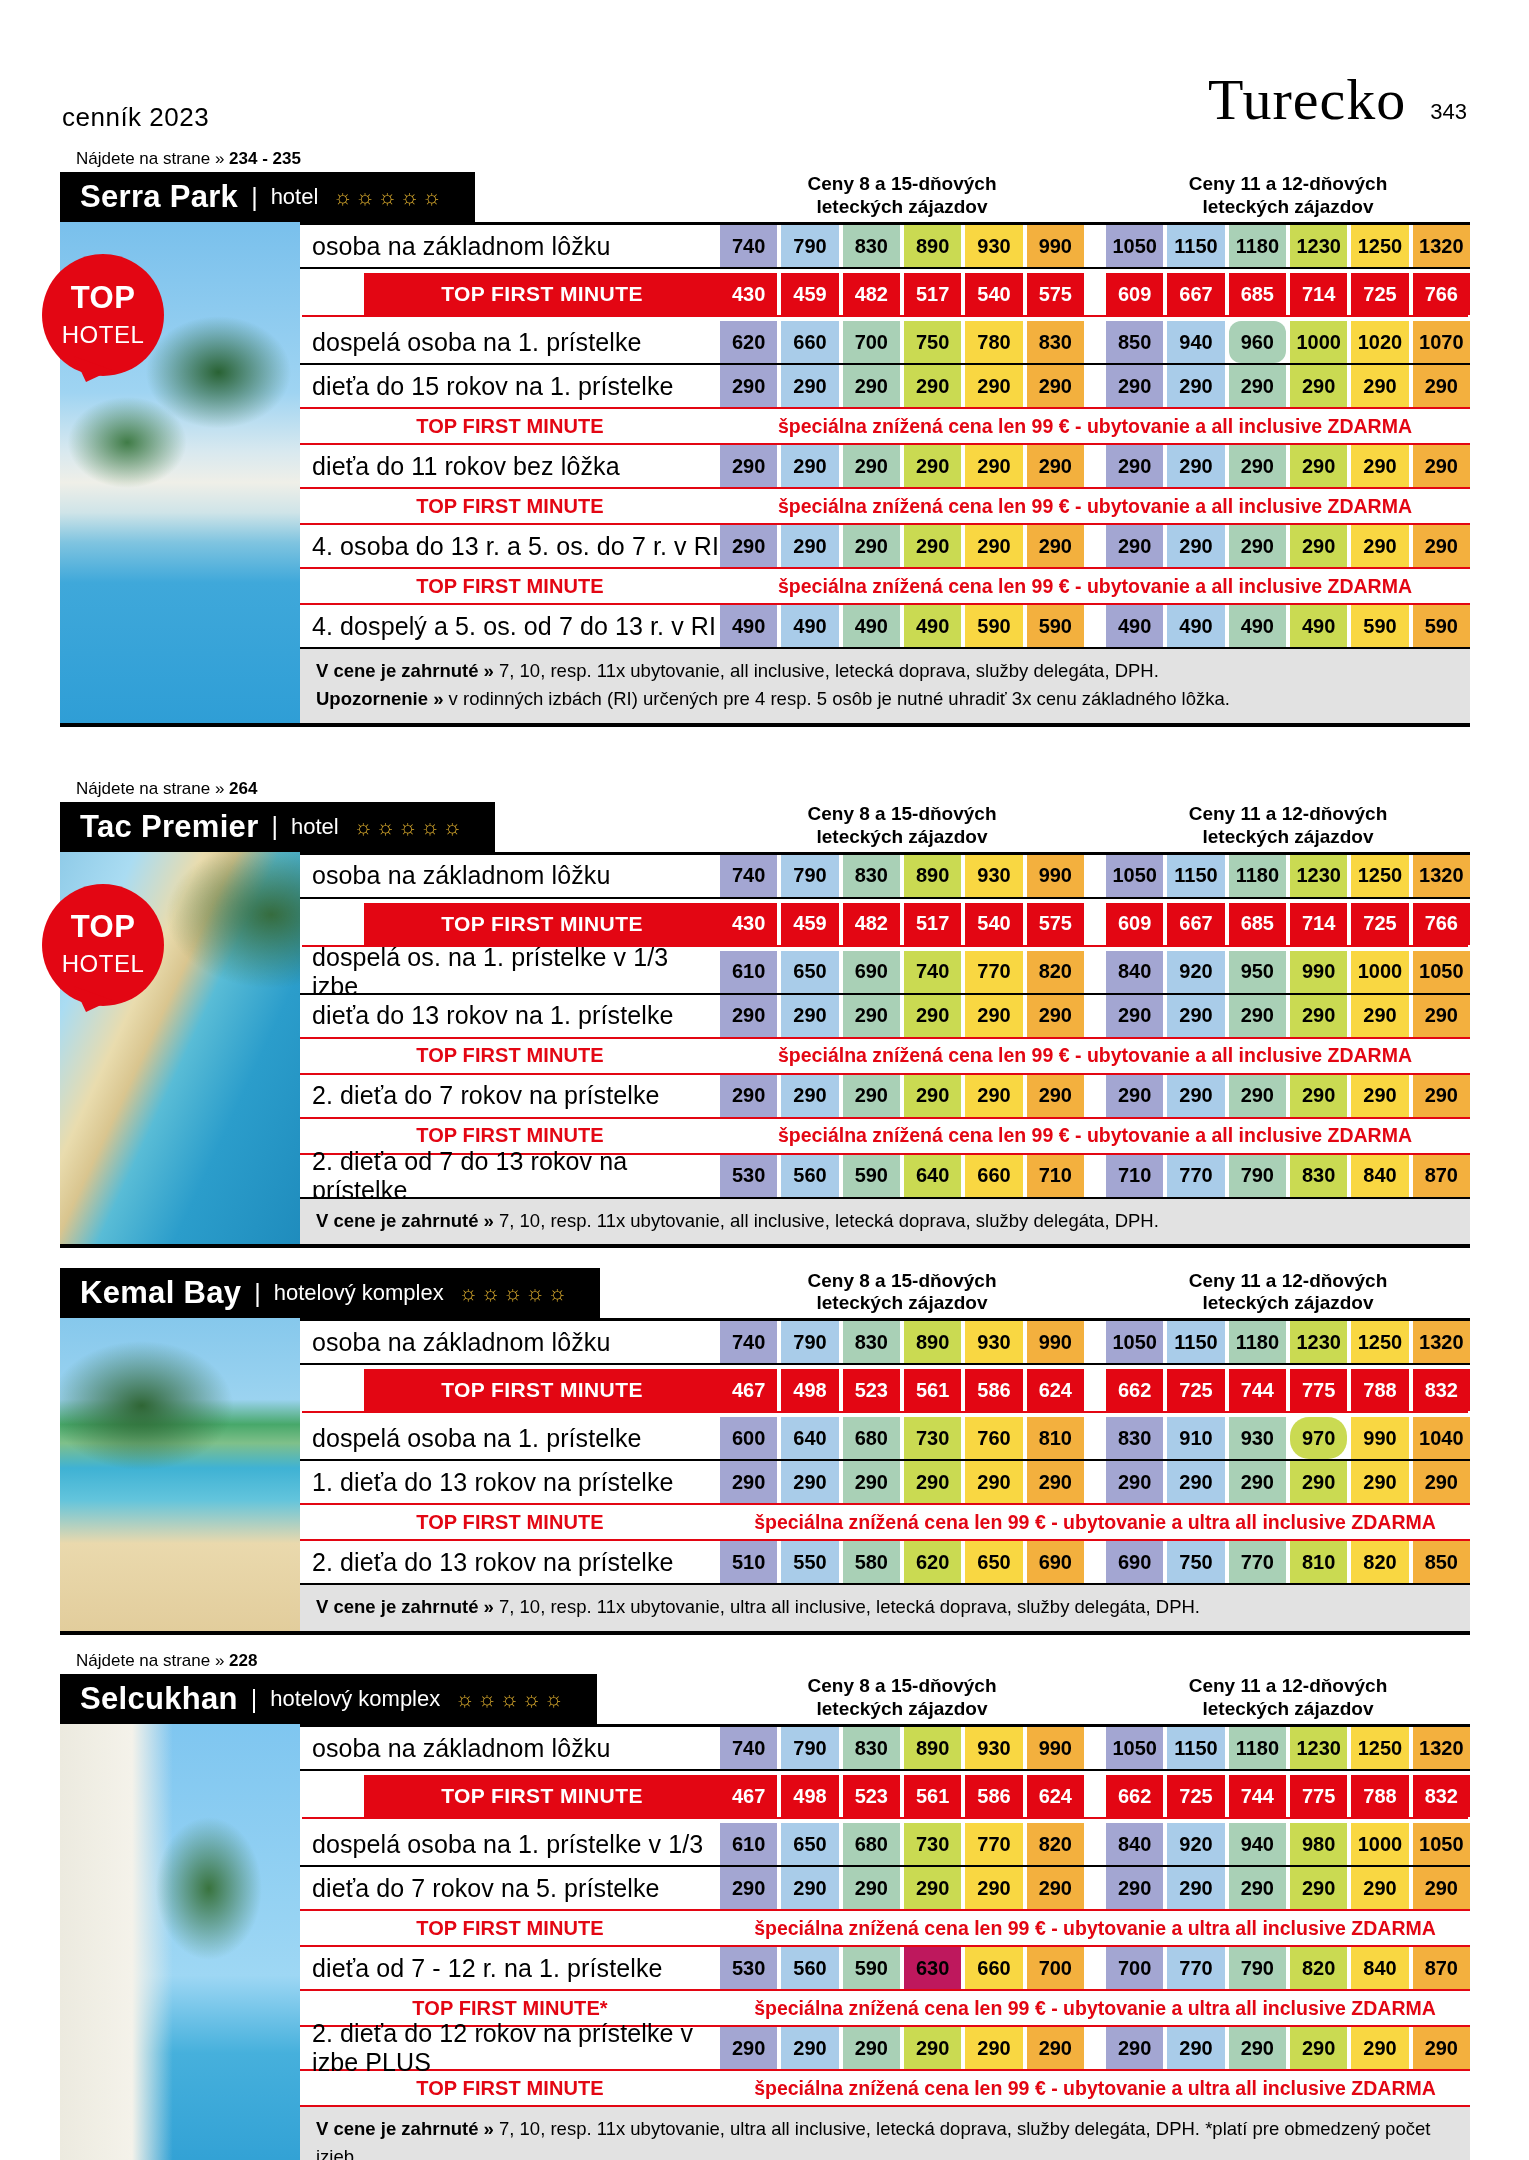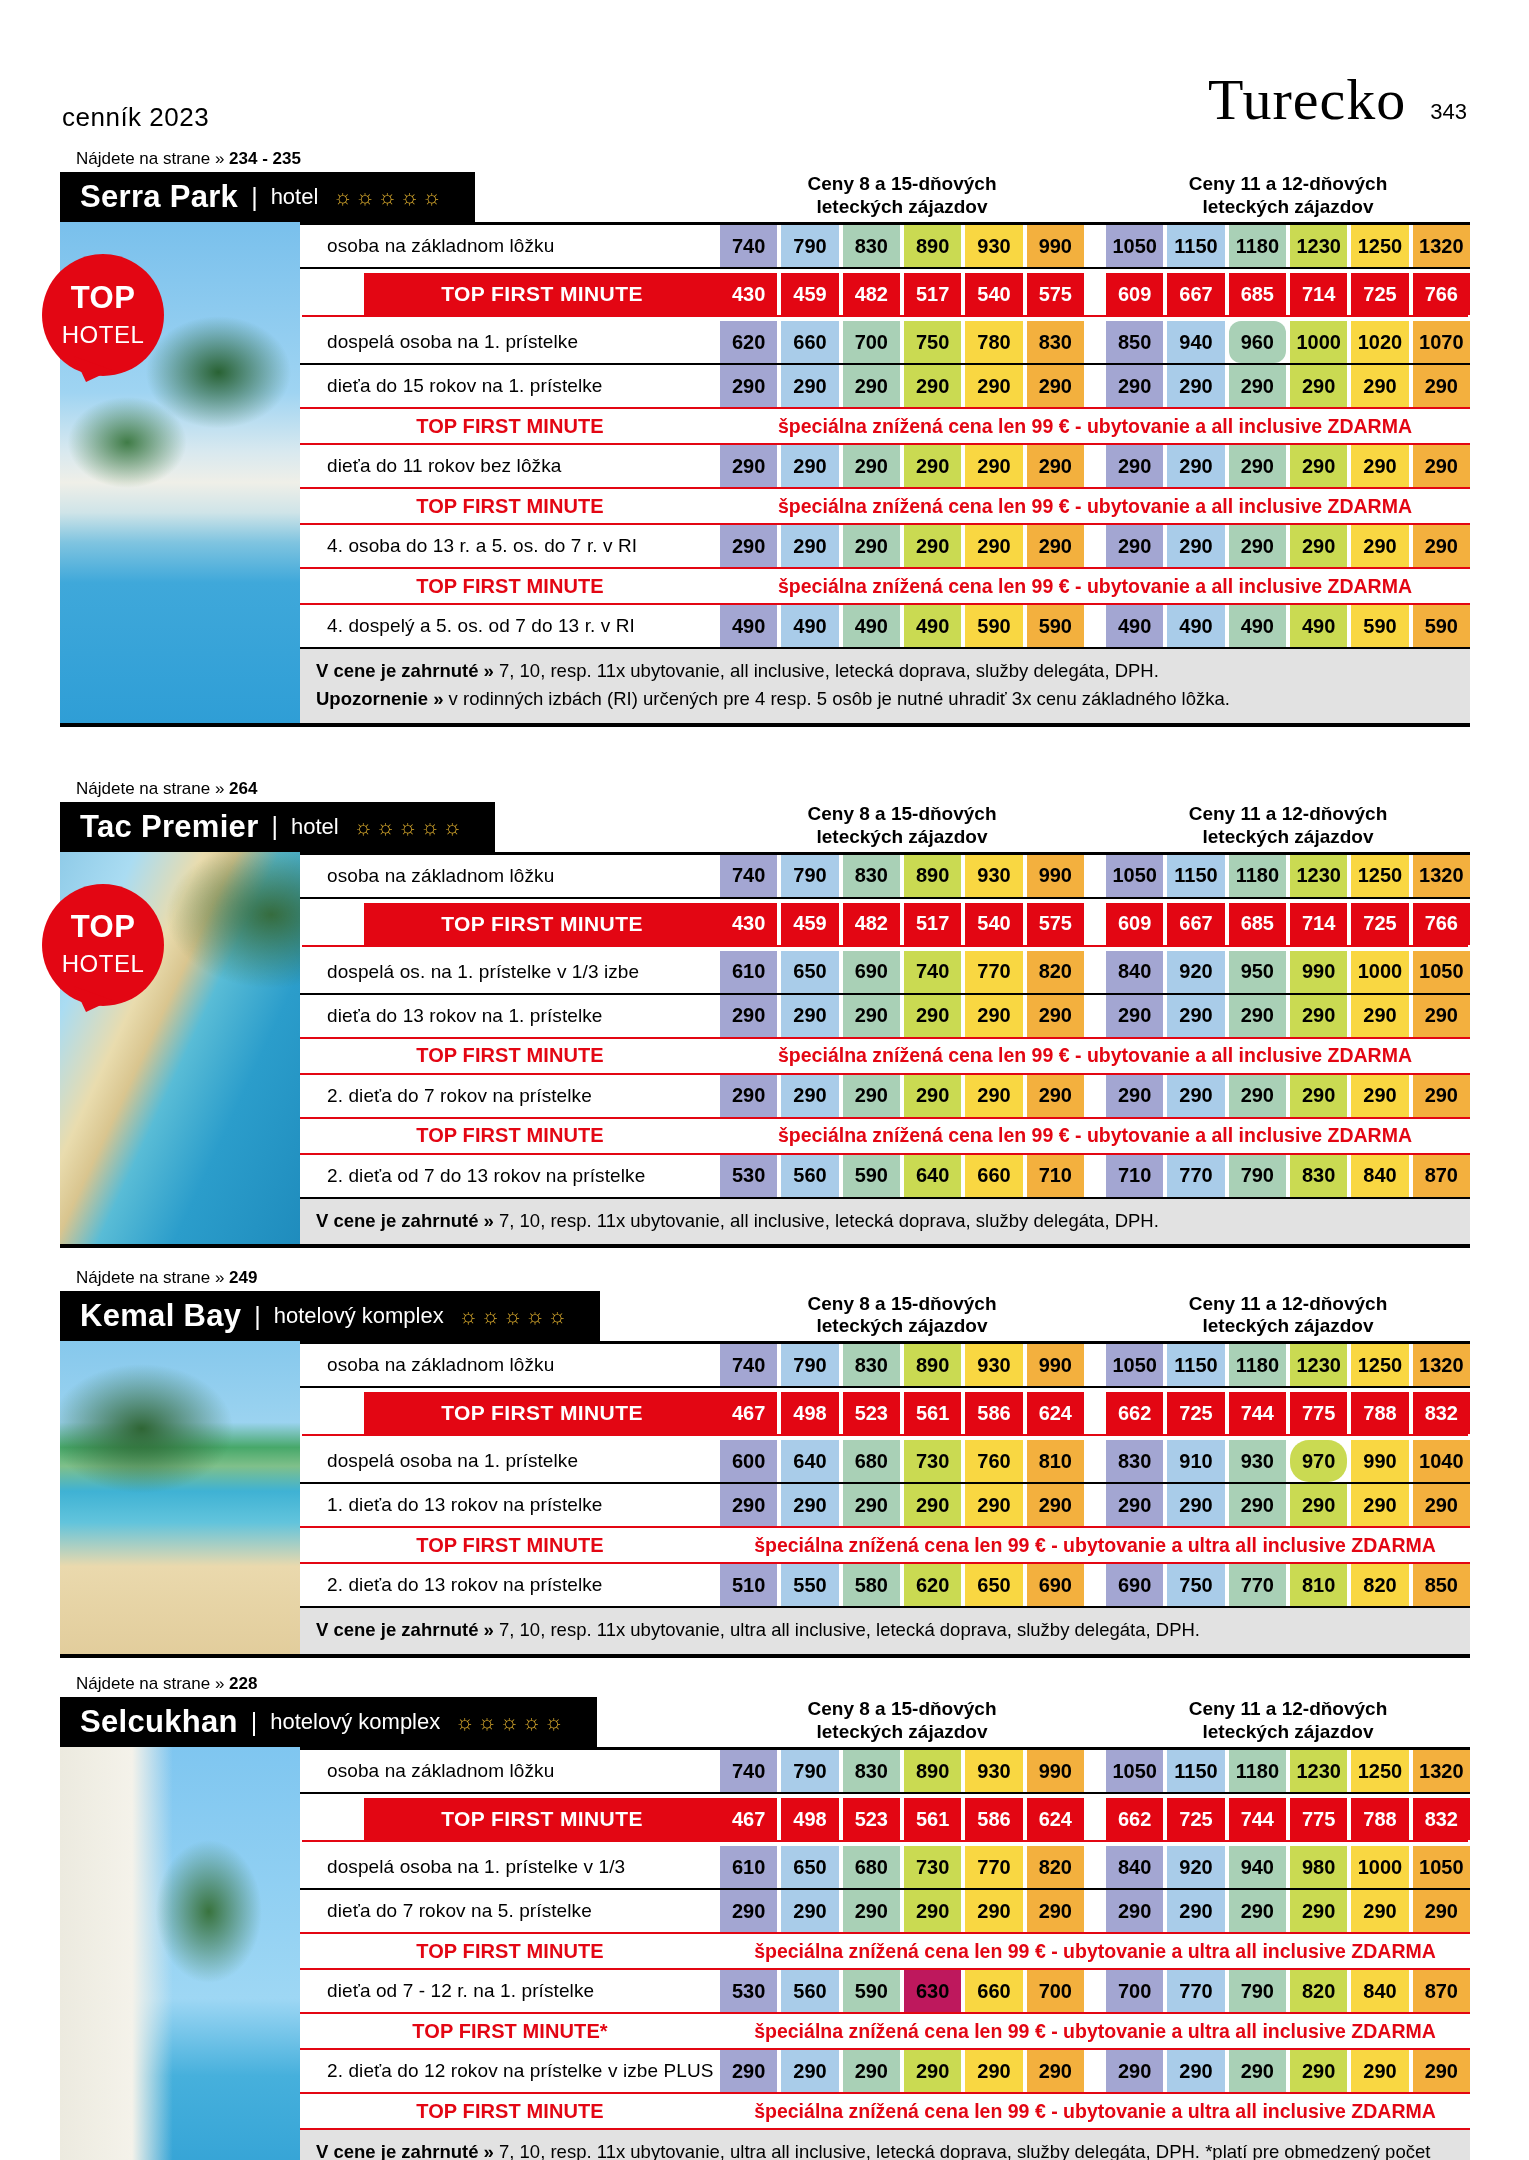--- a/index.html
+++ b/index.html
@@ -28,22 +28,22 @@
 
   .group-title { position:absolute; bottom:3px; width:364px; text-align:center; font-weight:bold;
                  font-size:19px; line-height:1.2; }
   .gt1 { left:660px; } .gt2 { left:1046px; }
 
   .body { display:flex; border-bottom:4px solid #000; }
   .photo { flex:0 0 240px; width:240px; position:relative; }
   .table { flex:1; display:flex; flex-direction:column; border-top:3px solid #000; background:#fff; }
 
   .row { display:flex; align-items:stretch; }
-  .row-label { flex:0 0 420px; width:420px; display:flex; align-items:center; padding-left:27px;
-               font-size:19px; letter-spacing:.1px; }
+  .row-label { flex:0 0 420px; width:420px; display:flex; align-items:center; padding-left:12px;
+               font-size:25px; letter-spacing:.1px; }
   .price-area { flex:1; display:grid; grid-template-columns:repeat(6,1fr) 14px repeat(6,1fr); column-gap:4px; }
   .price-cell { display:flex; align-items:center; justify-content:center; font-weight:bold; font-size:20px; }
   .gap-cell { background:transparent; }
 
   .row.price { height:44px; border-bottom:2px solid #000; }
   .row.price.red-sep { border-bottom-color:#e30613; }
 
   .row.tfm-prices { height:42px; margin:4px 0 6px; box-shadow:0 4px 0 -2px #e30613; }
   .tfm-label-wrap { flex:0 0 420px; width:420px; display:flex; }
   .notch { flex:0 0 64px; background:#fff; }
@@ -433,21 +433,20 @@
               <div class="price-cell" style="background: rgb(243, 176, 62);">870</div>
             </div>
           </div>
           <div class="note" style="background: rgb(226, 226, 226);">
             <div class="note-line"><span class="note-lead">V cene je zahrnuté » </span><span class="note-text">7, 10, resp. 11x ubytovanie, all inclusive, letecká doprava, služby delegáta, DPH.</span></div>
           </div>
         </div>
       </div>
     </section>
     <section class="hotel b3">
-      <div class="find-line"><span class="find-label">Nájdete na strane » </span><span class="find-pages">249</span></div>
       <div class="head-row">
         <div class="name-bar">
           <span class="hotel-name">Kemal Bay</span>
           <span class="bar-sep">|</span>
           <span class="hotel-category">hotelový komplex</span>
           <span class="stars" style="color: rgb(216, 169, 44);"><span class="star">☼</span><span class="star">☼</span><span class="star">☼</span><span class="star">☼</span><span class="star">☼</span></span>
         </div>
         <div class="group-title gt1">
           <div class="gt-line1">Ceny 8 a 15-dňových</div>
           <div class="gt-line2">leteckých zájazdov</div>

